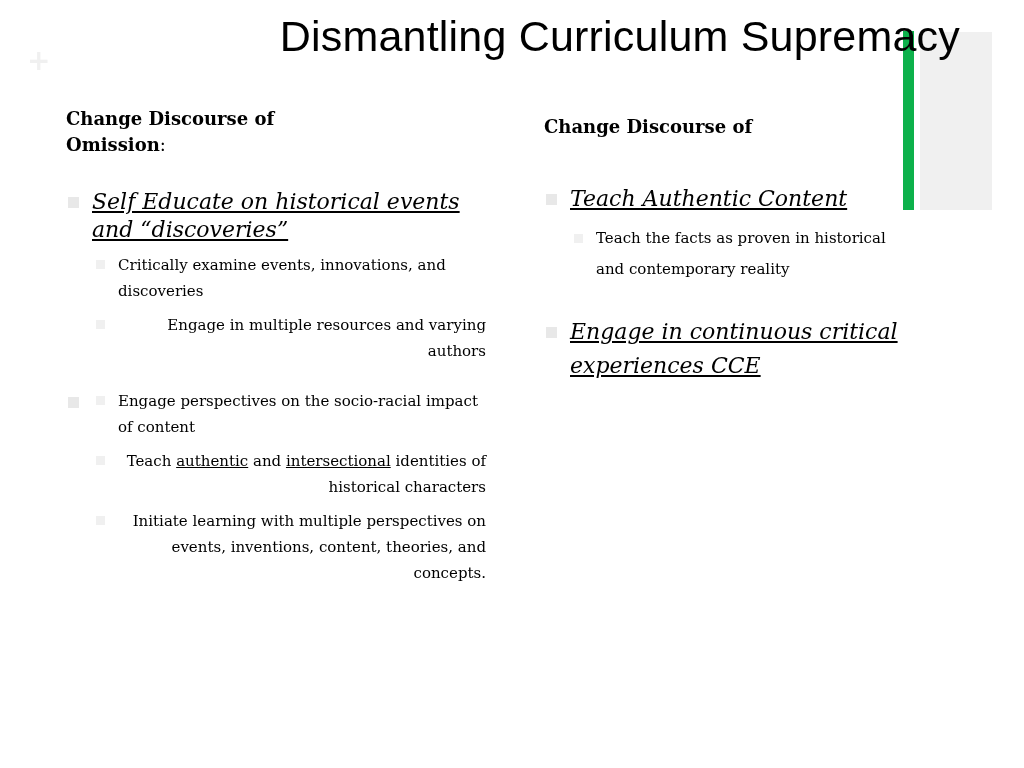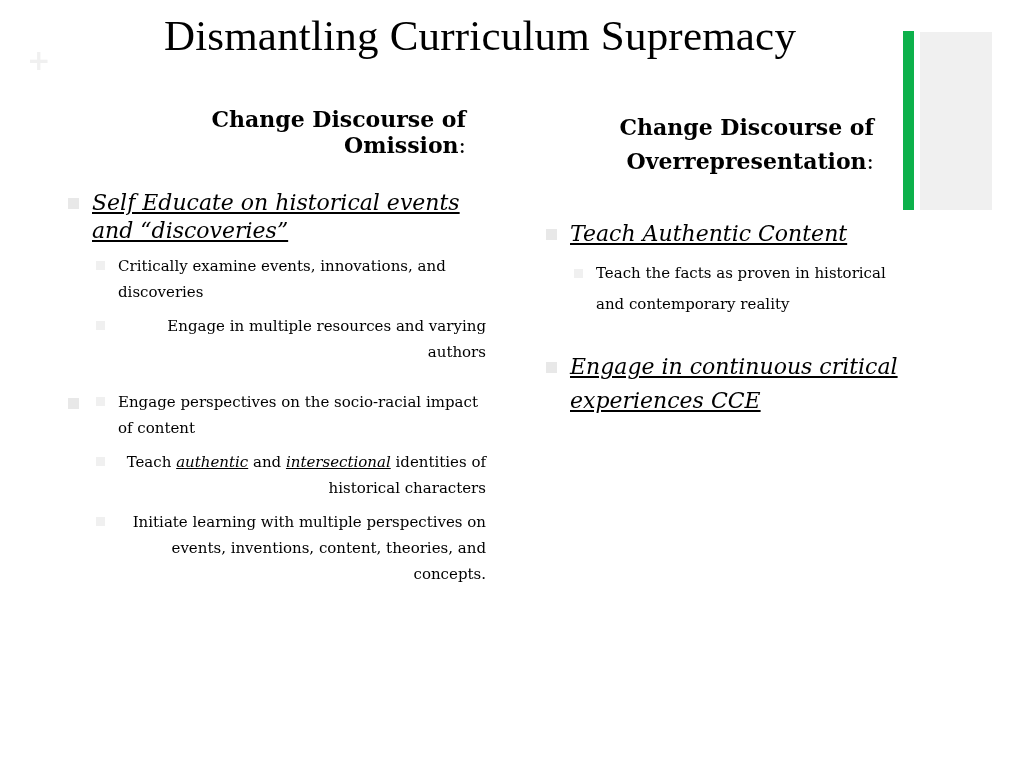--- a/index.html
+++ b/index.html
@@ -16,30 +16,30 @@
     }
     .accent-bar {
       position: absolute; left: 903px; top: 31px; width: 11px; height: 179px;
       background: #0db14b;
     }
     .accent-panel {
       position: absolute; left: 920px; top: 32px; width: 72px; height: 178px;
       background: #f0f0f0;
     }
     .slide-title {
-      position: absolute; left: 0; top: 10px; width: 960px; text-align: center;
-      font-family: Liberation Serif, serif;
+      position: absolute; left: 0; top: 10px; width: 960px; text-align: right;
+      font-family: Liberation Sans, sans-serif;
       font-size: 43px; letter-spacing: 0.2px; line-height: 52px;
     }
     .col { position: absolute; }
     .col-left { left: 66px; top: 106px; width: 420px; }
     .col-right { left: 544px; top: 110px; width: 370px; }
     .col-heading {
-      text-align: right; font-weight: bold;
-      font-size: 22px; line-height: 26px;
+      text-align: left; font-weight: bold;
+      font-size: 18px; line-height: 26px;
     }
     .col-left .col-heading { width: 400px; margin-left: 0; }
     .col-right .col-heading { line-height: 34px; width: 330px; }
     .col-heading .colon { font-weight: normal; }
     ul { list-style: none; margin: 0; padding: 0; }
     .l1 { position: relative; padding-left: 26px; }
     .l1 > .l1-text {
       font-style: italic; text-decoration: underline;
       font-size: 22px; line-height: 28px; display: block; margin-top: 25px;
     }
@@ -56,21 +56,21 @@
     .col-left .l1 + .l1 { margin-top: 24px; }
     .col-left .l2-list { margin-top: 8px; }
     .col-left .l2 + .l2 { margin-top: 8px; text-align: right; }
     .col-right .l1-list { margin-top: 38px; }
     .col-right .l1 > .l1-text { line-height: 34px; }
     .col-right .l1::before { top: 12px; }
     .col-right .l2 { line-height: 31px; }
     .col-right .l2::before { top: 11px; }
     .col-right .l2-list { margin-top: 7px; }
     .col-right .l1 + .l1 { margin-top: 20px; }
-    .u { font-style: italic; text-decoration: underline; }
+    .u { text-decoration: underline; }
   </style>
 </head>
 <body>
 
 <div class="plus-icon">+</div>
 <div class="accent-bar"></div>
 <div class="accent-panel"></div>
 
 <h1 class="slide-title" style="margin:0;font-weight:normal;">Dismantling Curriculum Supremacy</h1>
 
@@ -93,21 +93,20 @@
         <li class="l2"><span>Teach </span><span class="u">authentic</span><span> and </span><span class="u">intersectional</span><span> identities of historical characters</span></li>
         <li class="l2">Initiate learning with multiple perspectives on events, inventions, content, theories, and concepts.</li>
       </ul>
     </li>
   </ul>
 </div>
 
 <div class="col col-right">
   <div class="col-heading">
     <div>Change Discourse of</div>
-    <div><span>Overrepresentation</span><span class="colon">:</span></div>
   </div>
   <ul class="l1-list">
     <li class="l1">
       <span class="l1-text">Teach Authentic Content</span>
       <ul class="l2-list">
         <li class="l2">Teach the facts as proven in historical and contemporary reality</li>
       </ul>
     </li>
     <li class="l1" style="margin-top:30px;">
       <span class="l1-text">Engage in continuous critical experiences CCE</span>

